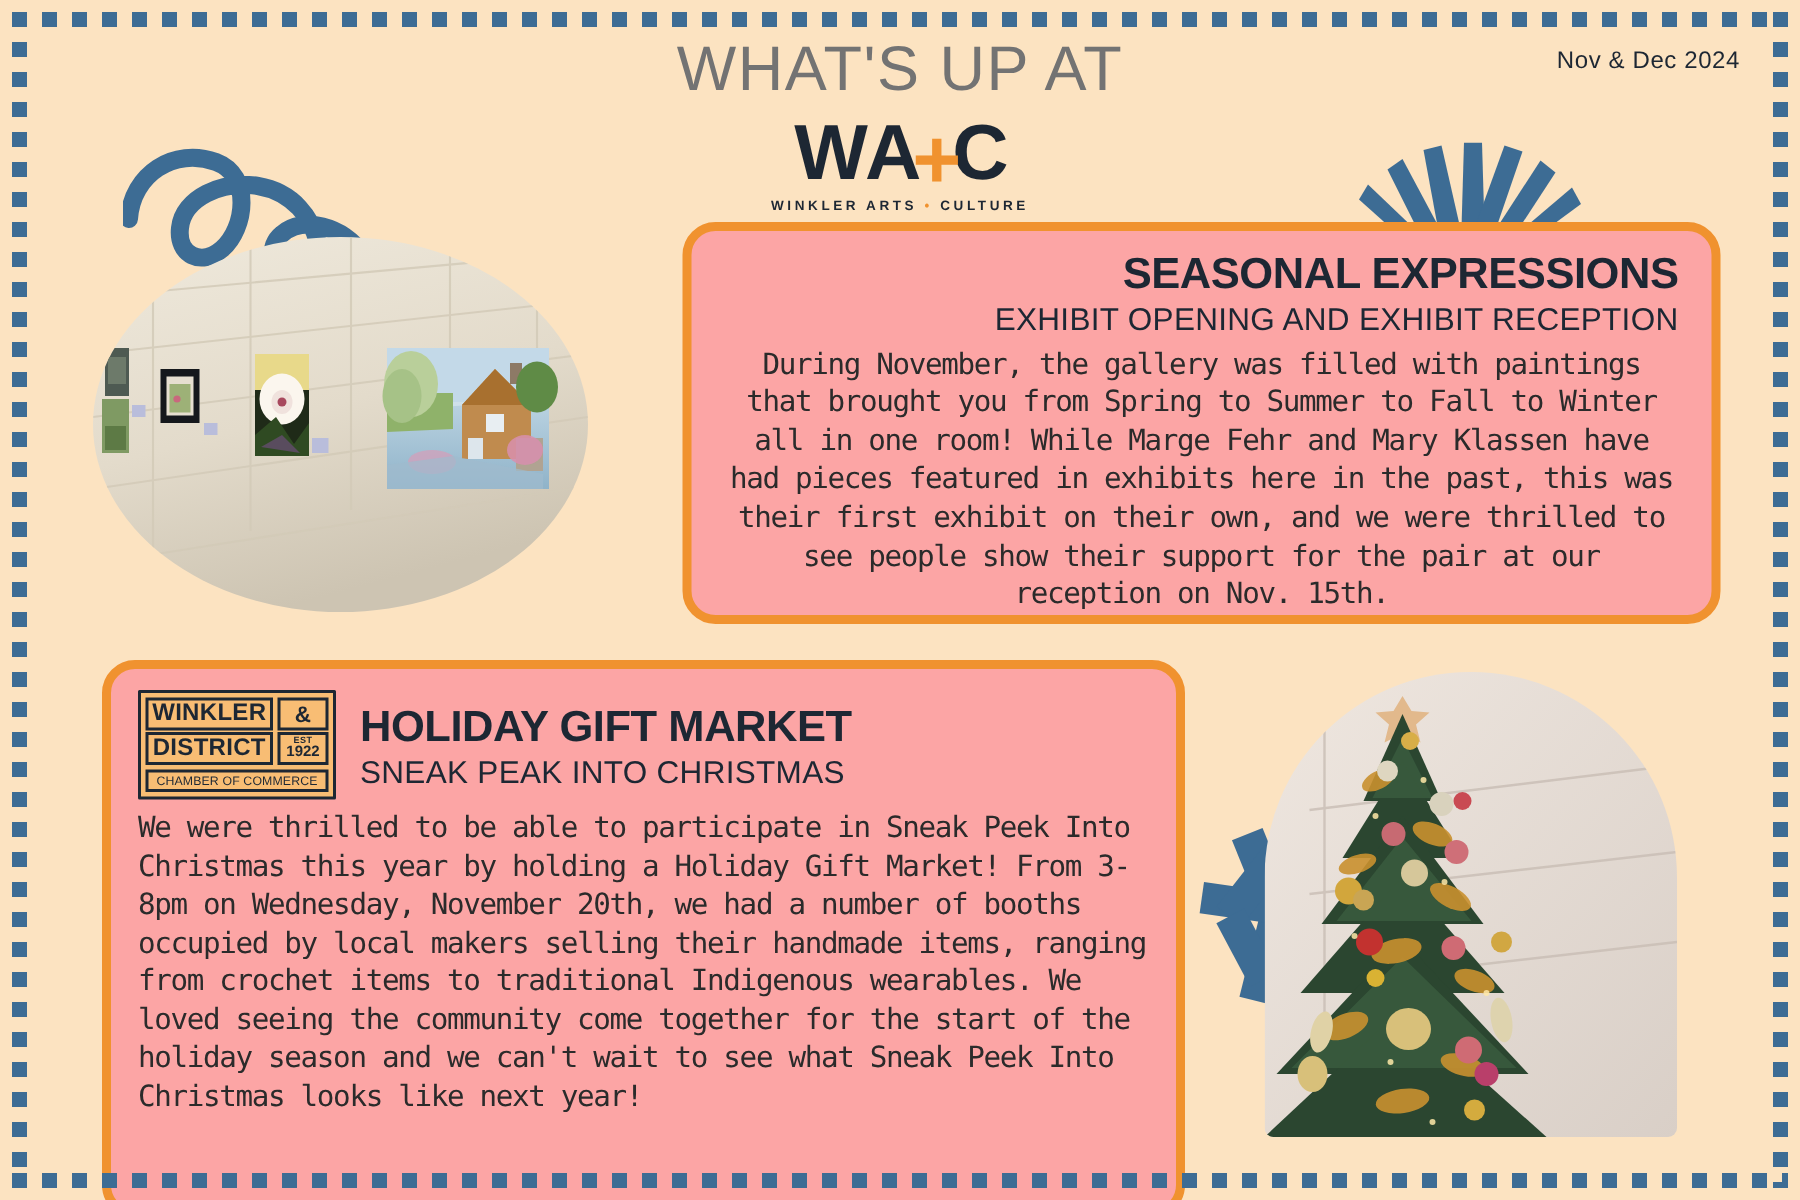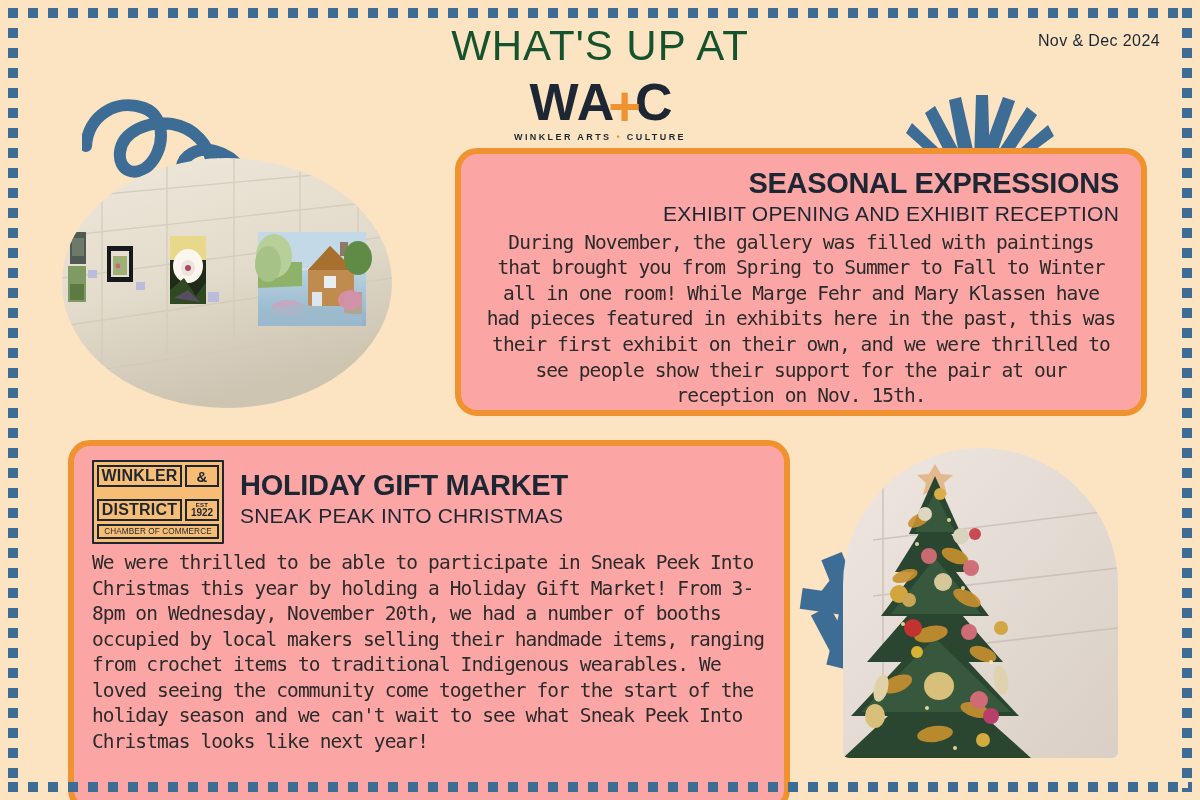--- a/index.html
+++ b/index.html
@@ -23,21 +23,21 @@
   .bd-left, .bd-right {
     top:8px; bottom:8px; width:10px;
     background:repeating-linear-gradient(to bottom,#3d6c94 0 10px,transparent 10px 20px);
   }
   .bd-left { left:8px; }
   .bd-right { right:8px; }
 
   
   .header { position:absolute; top:22px; left:0; width:100%; text-align:center; z-index:30; }
   .whats-up {
-    font-size:42px; letter-spacing:1px; color:#14532d;
+    font-size:42px; letter-spacing:1px; color:#737373;
     font-weight:400; font-family:"Liberation Sans", sans-serif;
   }
   .logo-block { margin-top:6px; display:inline-block; }
   .logo-main {
     font-size:52px; font-weight:bold; color:#1d2733; letter-spacing:-2px;
     line-height:0.95; display:flex; align-items:center; justify-content:center;
   }
   .logo-plus {
     color:#f0922f; font-size:56px; font-weight:bold;
     margin:0 -4px; position:relative; top:3px;
@@ -341,21 +341,21 @@
   <div class="card-body">During November, the gallery was filled with paintings that brought you from Spring to Summer to Fall to Winter all in one room! While Marge Fehr and Mary Klassen have had pieces featured in exhibits here in the past, this was their first exhibit on their own, and we were thrilled to see people show their support for the pair at our reception on Nov. 15th.</div>
 </div>
 
 <div class="card card-holiday">
   <div class="holiday-head">
     <div class="chamber-logo">
       <div class="cl-row">
         <div class="cl-cell cl-main">WINKLER</div>
         <div class="cl-cell cl-side">&amp;</div>
       </div>
-      <div class="cl-row" style="margin-top:12px;">
+      <div class="cl-row" style="margin-top:1px;">
         <div class="cl-cell cl-main">DISTRICT</div>
         <div class="cl-cell cl-side cl-est">
           <span class="e1">EST</span>
           <span class="e2">1922</span>
         </div>
       </div>
       <div class="cl-bottom">CHAMBER OF COMMERCE</div>
     </div>
     <div class="holiday-head-text">
       <div class="card-title">HOLIDAY GIFT MARKET</div>

